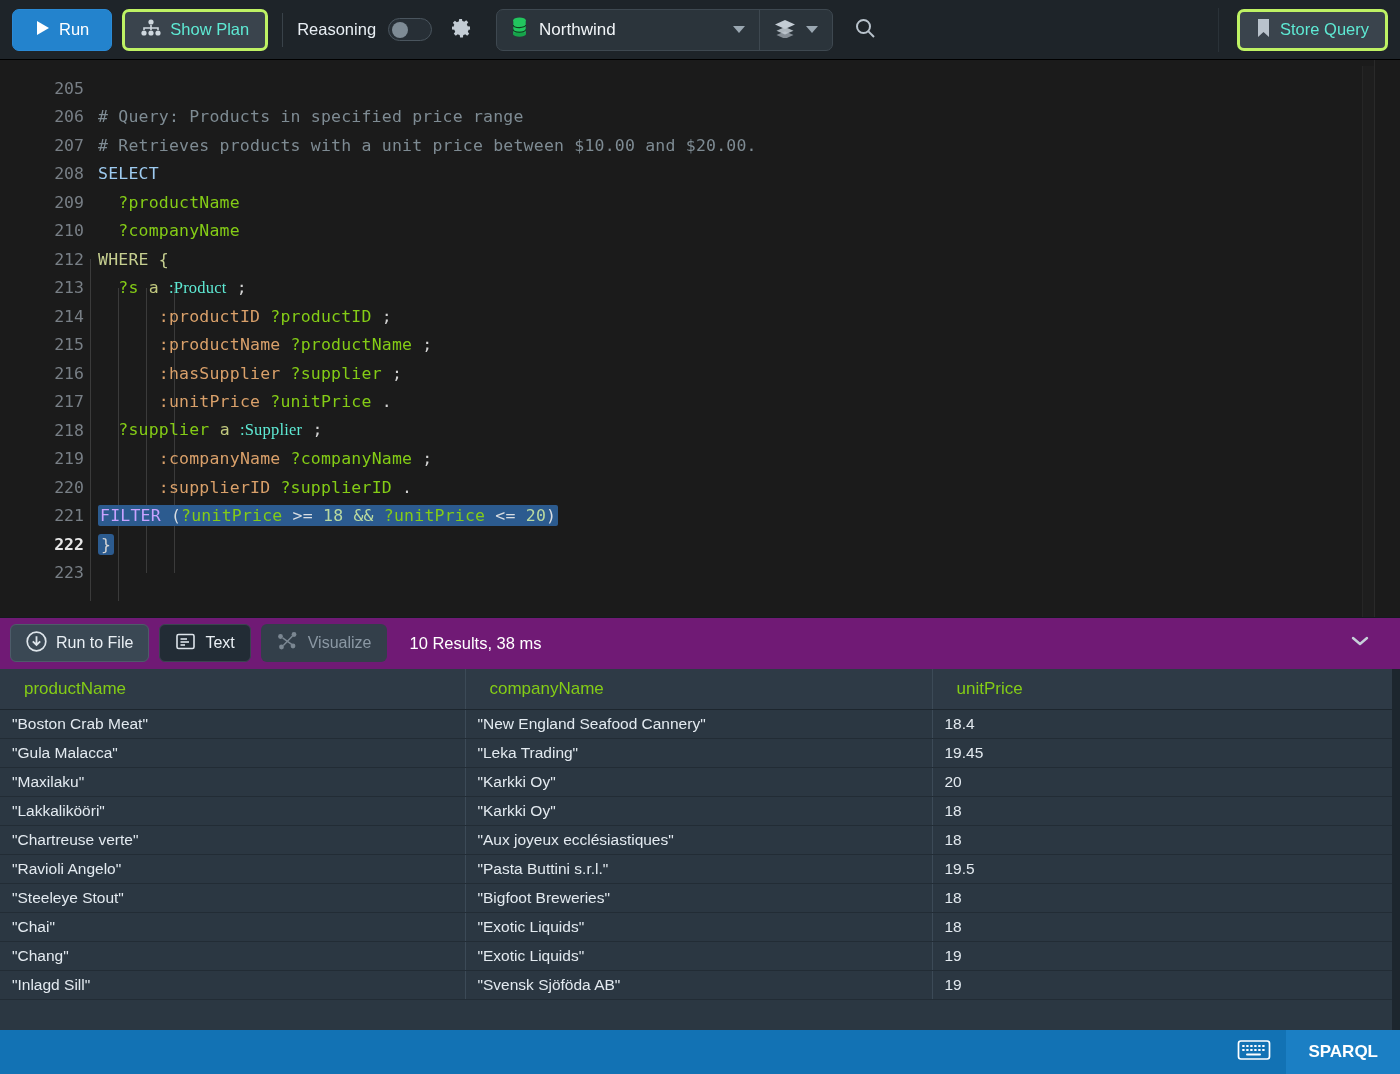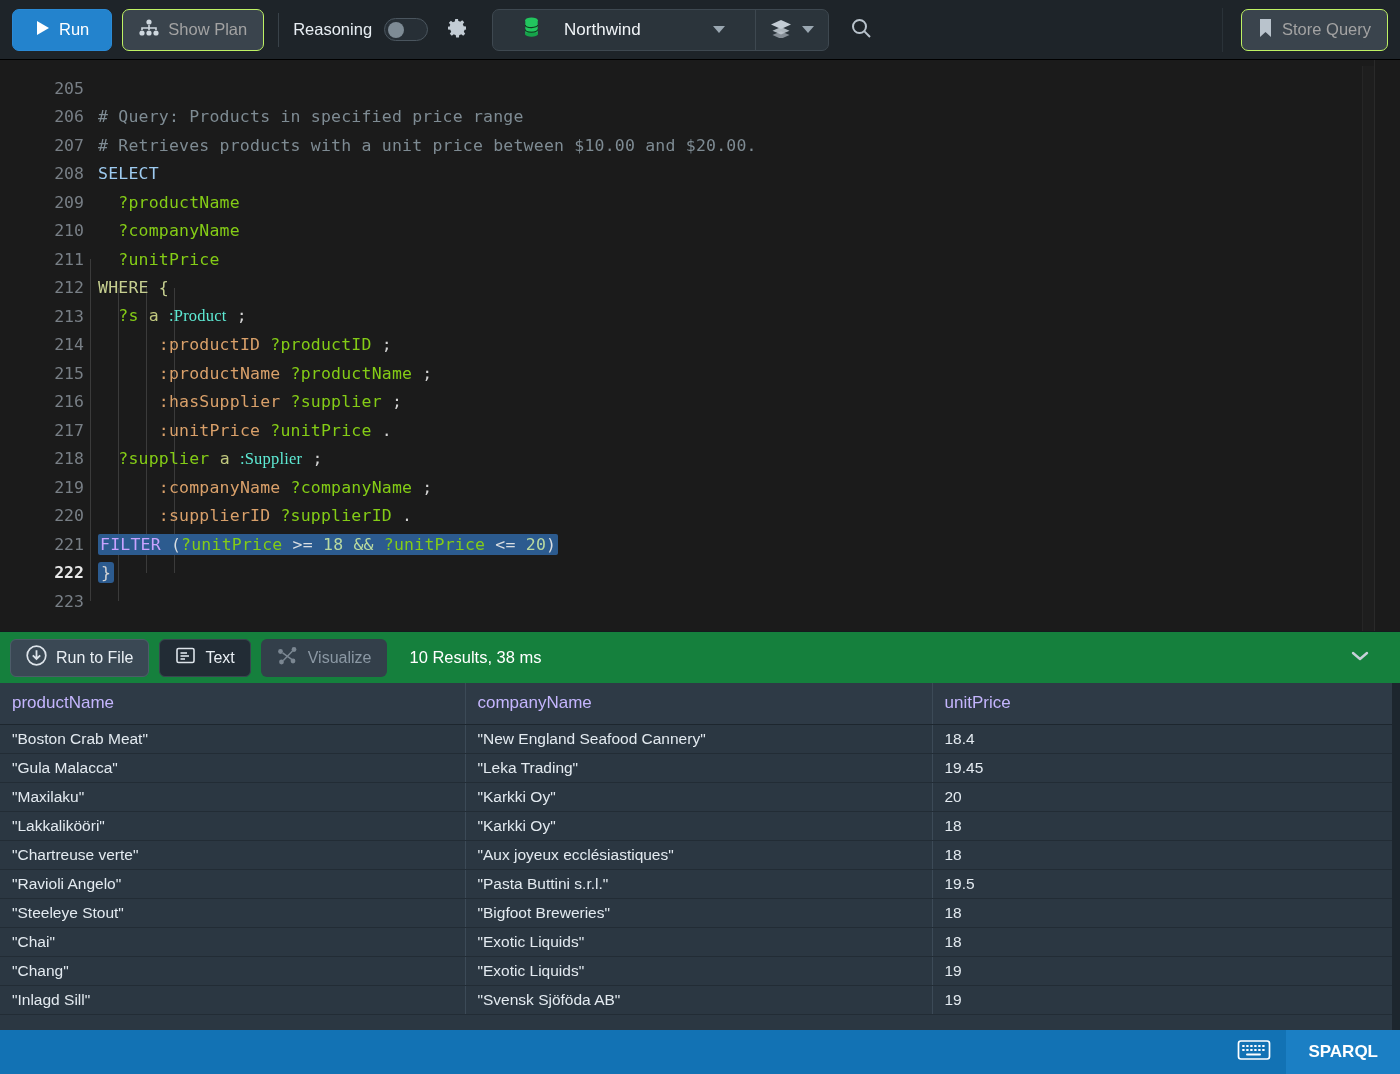--- a/index.html
+++ b/index.html
@@ -18,23 +18,23 @@
     display: flex; align-items: center;
     padding: 0 12px;
     gap: 0;
     border-bottom: 1px solid #000;
     position: relative;
   }
   .tb-btn {
     display: flex; align-items: center; gap: 9px;
     height: 42px; padding: 0 16px;
     border-radius: 7px;
-    font-size: 16.5px; color: #a3a3a3;
+    font-size: 16.5px; color: #5eead4;
     background: #3a444d;
-    border: 1px solid #bef264;
+    border: 3px solid #bef264;
     cursor: pointer; white-space: nowrap;
   }
   .tb-btn.primary {
     background: #2383cd; border: 1px solid #2a8ad6; color: #fff;
     padding: 0 22px;
   }
   .tb-sep { width: 1px; height: 34px; background: #394249; margin: 0 14px; }
   .reasoning-label { font-size: 16.5px; color: #e8eef3; margin-right: 12px; }
   .toggle {
     width: 44px; height: 23px; border-radius: 12px;
@@ -51,22 +51,22 @@
     display: flex; align-items: center; justify-content: center;
     cursor: pointer;
   }
   .db-group {
     display: flex; align-items: center;
     height: 42px; margin-left: 18px;
     background: #2b343b; border: 1px solid #3e4850;
     border-radius: 7px; overflow: hidden;
   }
   .db-select {
-    display: flex; align-items: center; gap: 24px;
-    height: 100%; padding: 0 30px; min-width: 262px;
+    display: flex; align-items: center; gap: 11px;
+    height: 100%; padding: 0 14px; min-width: 262px;
     cursor: pointer;
   }
   .db-name { font-size: 17px; color: #f0f4f7; flex: 1; }
   .caret { width: 0; height: 0; border-left: 6px solid transparent;
            border-right: 6px solid transparent; border-top: 7px solid #9aa7b1; }
   .db-divider { width: 1px; height: 42px; background: #3e4850; }
   .layers-btn {
     display: flex; align-items: center; gap: 10px;
     height: 100%; padding: 0 14px; cursor: pointer;
   }
@@ -114,21 +114,21 @@
     background: #1b1b1b; border-left: 1px solid #2a2a2a;
   }
   .editor-minimap {
     position: absolute; right: 26px; top: 6px; bottom: 0; width: 12px;
     background: #1e1e1e; border-left: 1px solid #262626;
   }
 
   
   .results-bar {
     flex: 0 0 52px; height: 52px;
-    background: #15803d;
+    background: #701a75;
     display: flex; align-items: center;
     padding: 0 10px; gap: 10px;
     border-top: 1px solid #141a1f;
   }
   .rb-btn {
     display: flex; align-items: center; gap: 9px;
     height: 38px; padding: 0 15px; border-radius: 6px;
     font-size: 16px; color: #e9eff4; cursor: pointer; white-space: nowrap;
   }
   .rb-btn.outline { background: #3a4854; border: 1px solid #4d5c69; }
@@ -136,22 +136,22 @@
   .rb-btn.ghost { background: #333f4a; border: 1px solid transparent; color: #8b98a4; }
   .rb-status { font-size: 16.5px; color: #ffffff; margin-left: 12px; white-space: nowrap; }
   .rb-spacer { flex: 1; }
   .chevron-btn { width: 40px; height: 40px; display: flex; align-items: center;
                  justify-content: center; cursor: pointer; margin-right: 10px; }
 
   
   .table-wrap { flex: 1 1 auto; background: #2b3742; overflow: hidden; position: relative; display: flex; flex-direction: column; }
   table.results { width: 100%; border-collapse: collapse; table-layout: fixed; }
   table.results th {
-    text-align: left; font-size: 17px; font-weight: normal; color: #c4b5fd;
-    background: #2e3a46; padding: 10px 12px; height: 41px;
+    text-align: left; font-size: 17px; font-weight: normal; color: #84cc16;
+    background: #2e3a46; padding: 10px 24px; height: 41px;
     border-bottom: 1px solid #1d262e; border-right: 1px solid #3c4a57;
   }
   table.results td {
     font-size: 15.5px; color: #e3eaf0; padding: 5px 12px; height: 27px;
     border-bottom: 1px solid #222c35; border-right: 1px solid #3c4a57;
     white-space: nowrap; overflow: hidden; text-overflow: ellipsis;
   }
   table.results td:last-child, table.results th:last-child { border-right: none; }
   .col-a { width: 465px; }
   .col-b { width: 467px; }
@@ -299,24 +299,20 @@
     <div class="code-line">
       <span class="ln">209</span>
       <span class="code-text tk-var">  ?productName</span>
     </div>
 
     <div class="code-line">
       <span class="ln">210</span>
       <span class="code-text tk-var">  ?companyName</span>
     </div>
 
-    <div class="code-line">
-      <span class="ln">211</span>
-      <span class="code-text tk-var">  ?unitPrice</span>
-    </div>
 
     <div class="code-line">
       <span class="ln">212</span>
       <span class="code-text tk-where">WHERE {</span>
     </div>
 
     <div class="code-line">
       <span class="ln">213</span>
       <span class="code-text"><span class="tk-punc">  </span><span class="tk-var">?s</span> <span class="tk-a">a</span> <span class="tk-type">:Product</span> <span class="tk-punc">;</span></span>
     </div>

